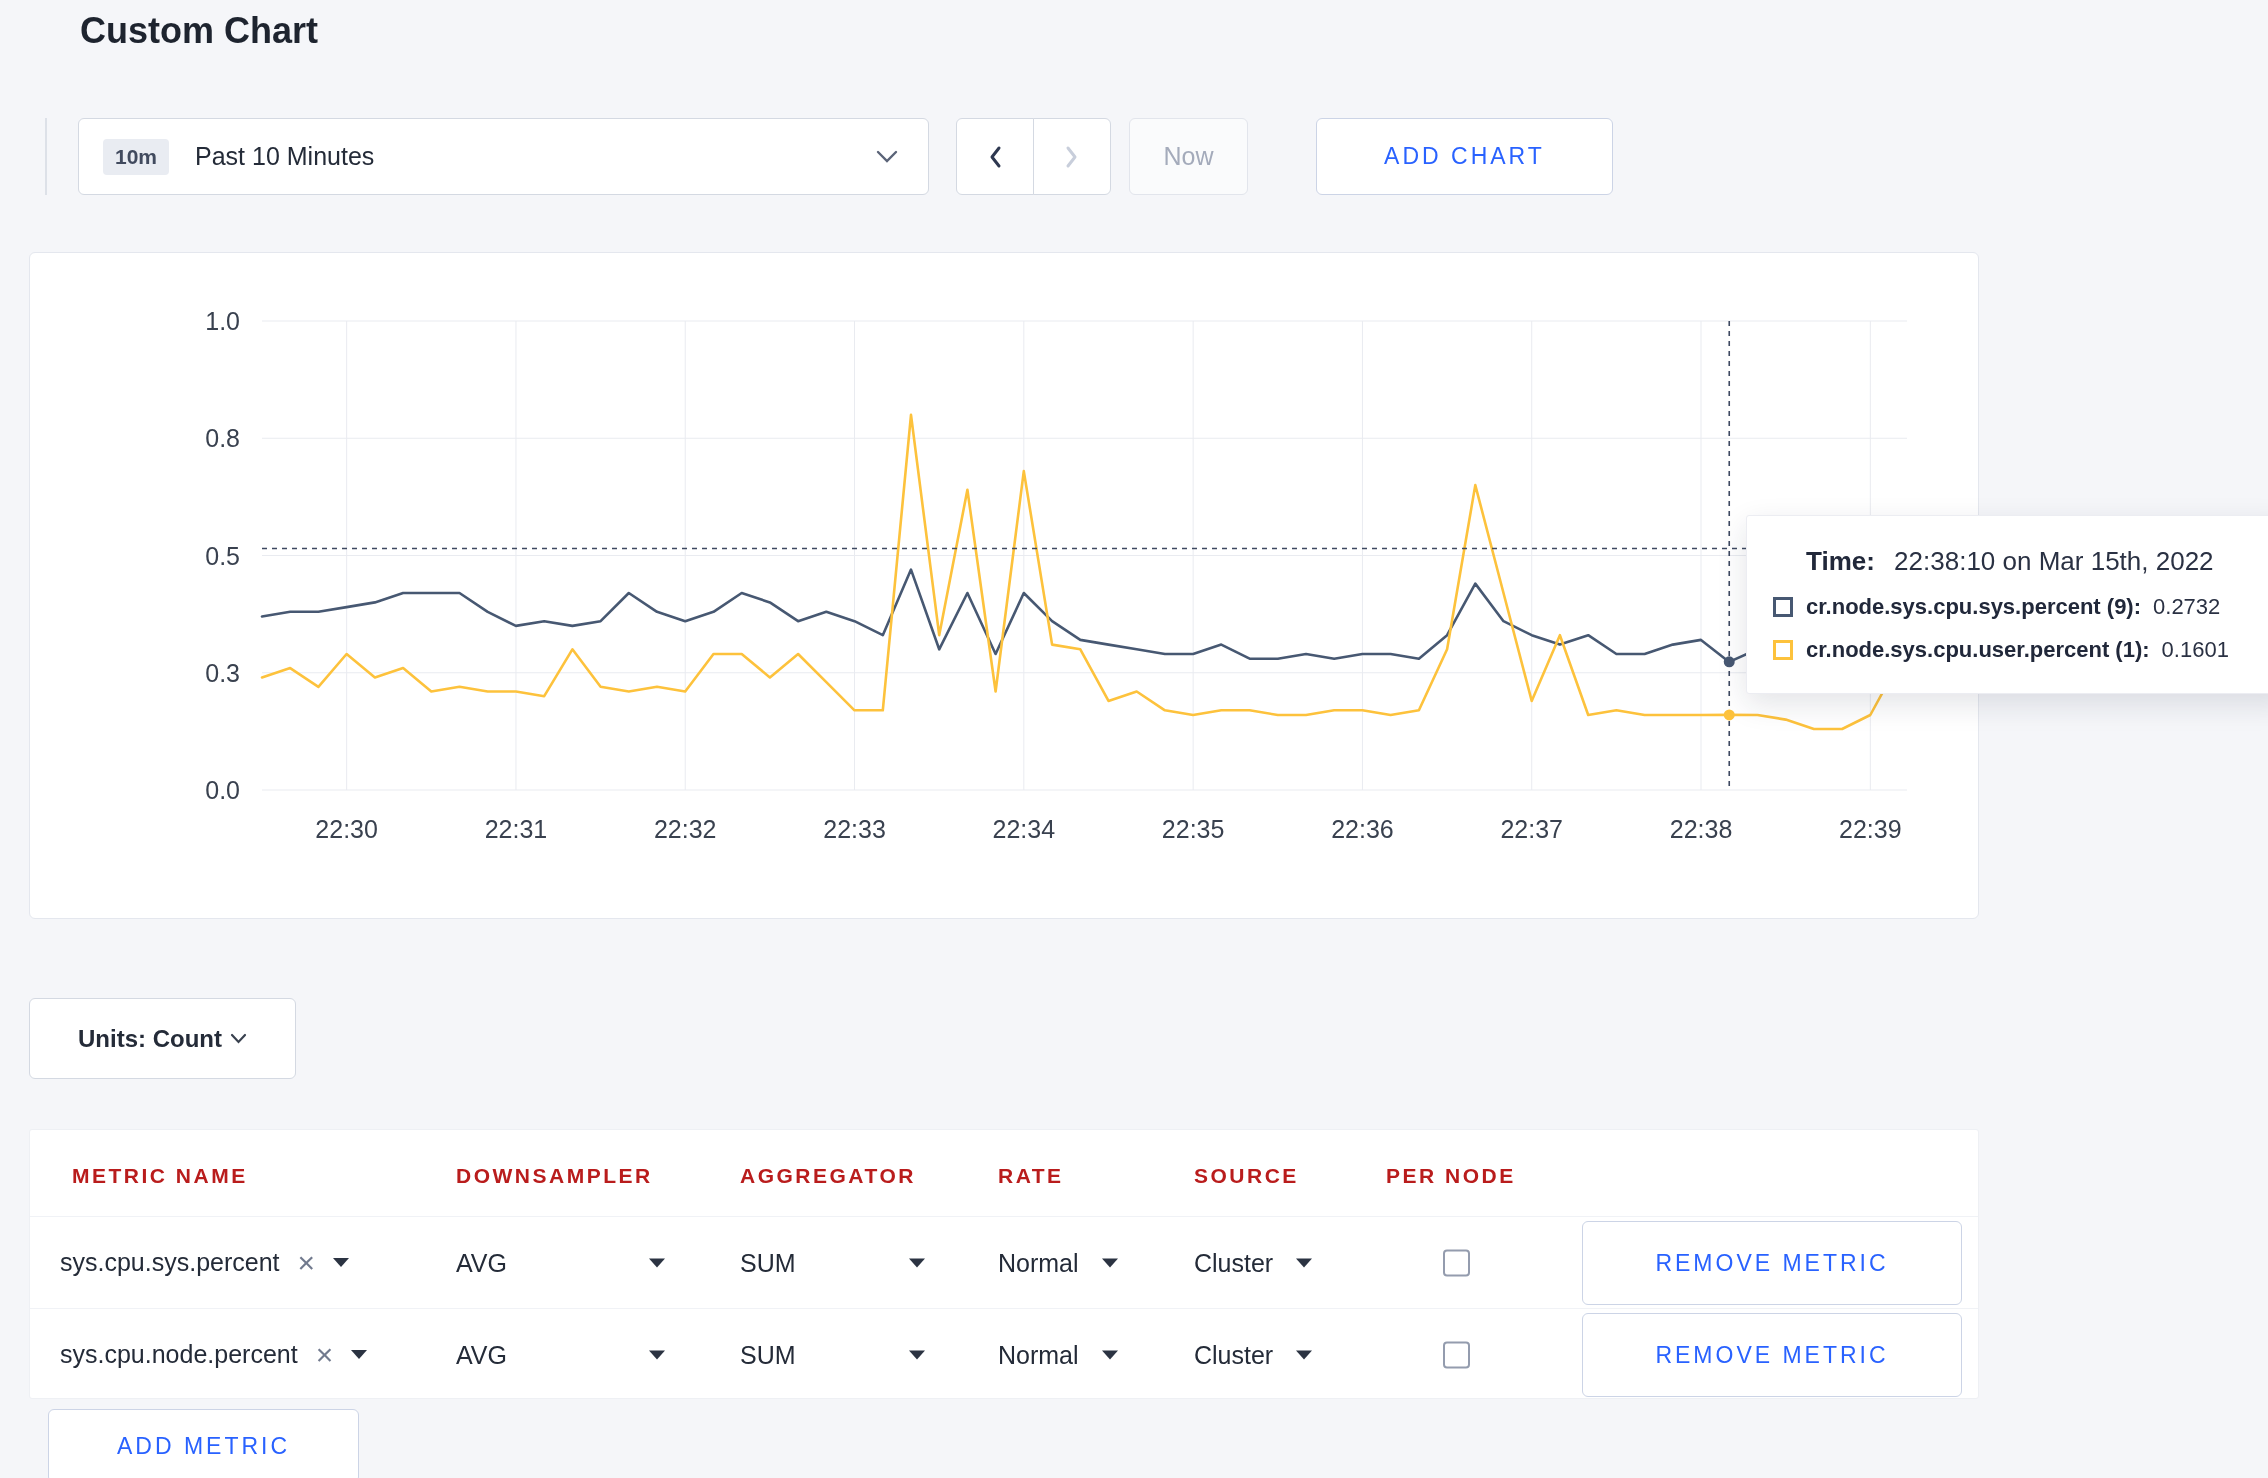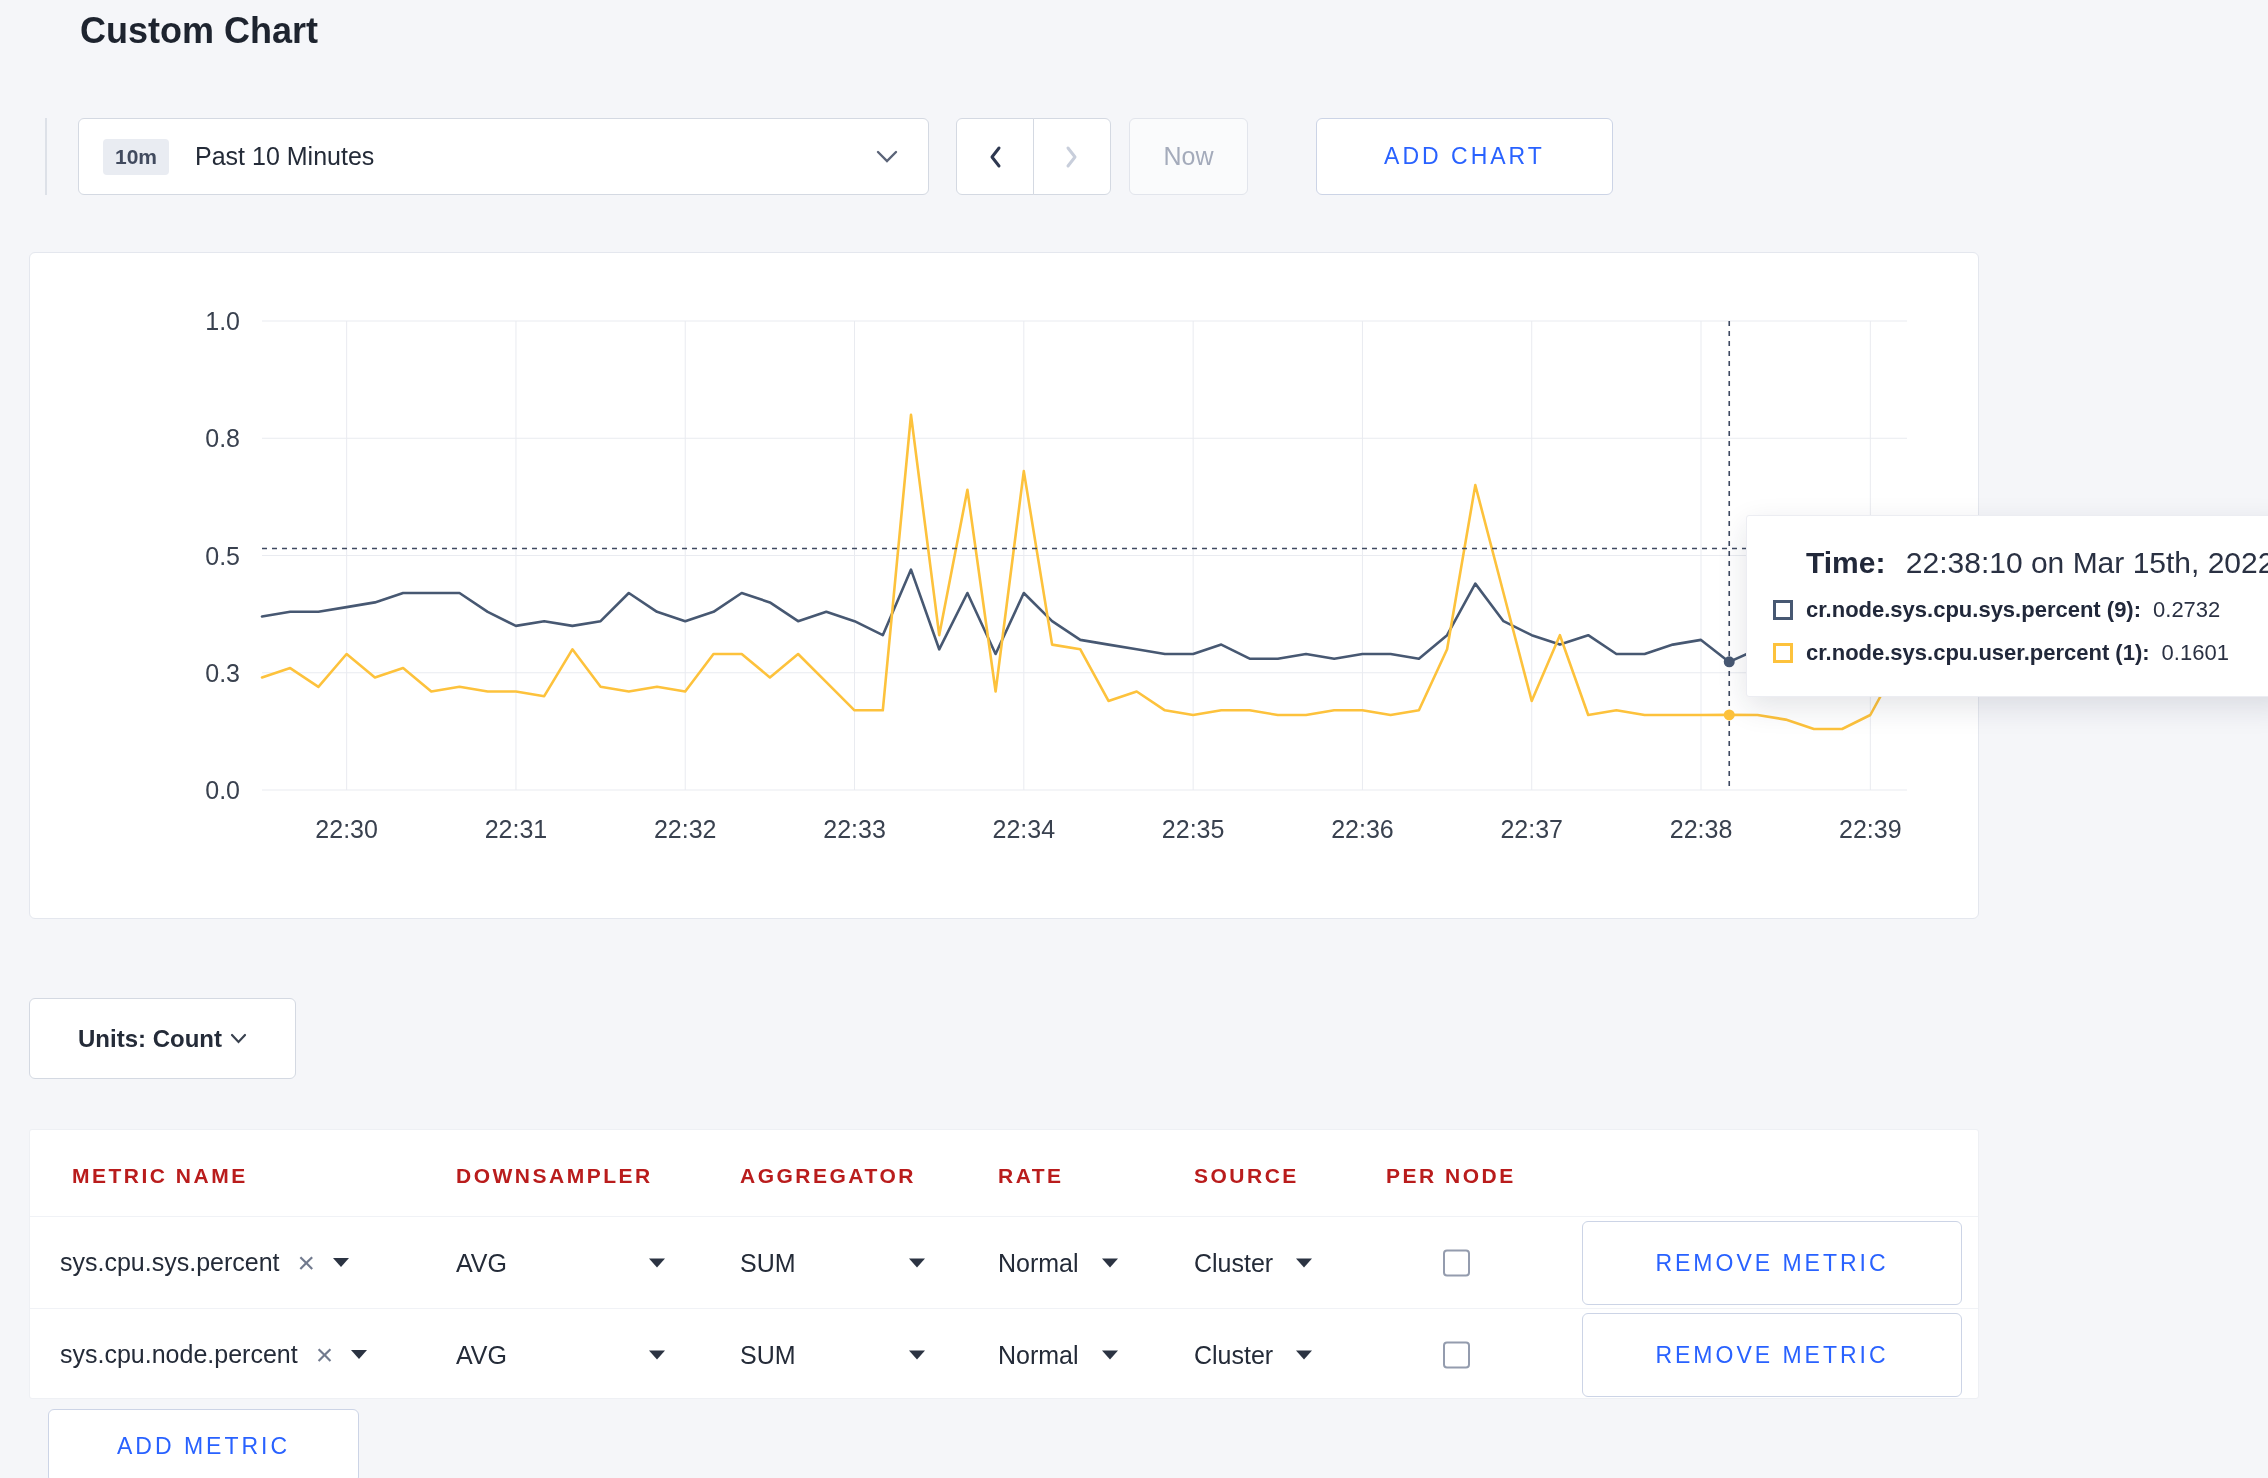--- a/index.html
+++ b/index.html
@@ -30,21 +30,21 @@
             font-weight:500;letter-spacing:3px;font-family:inherit;cursor:pointer;
             display:flex;align-items:center;justify-content:center;}
   .add-chart-btn{position:absolute;left:1316px;top:118px;width:297px;height:77px;font-size:23px;}
 
   .chart-card{position:absolute;left:29px;top:252px;width:1950px;height:667px;background:#fff;
               border:1px solid #e4e7ee;border-radius:6px;}
   #chart-svg{position:absolute;left:0;top:0;}
 
   .tooltip{position:absolute;left:1746px;top:515px;width:545px;background:#fff;border:1px solid #ecedf2;
            border-radius:3px;box-shadow:0 10px 30px rgba(24,33,54,.12);padding:30px 26px;z-index:10;}
-  .tt-time{padding-left:33px;font-size:30px;white-space:nowrap;}
+  .tt-time{padding-left:33px;font-size:26px;white-space:nowrap;}
   .tt-row{display:flex;align-items:center;margin-top:17px;font-size:22px;white-space:nowrap;overflow:hidden;}
   .tt-swatch{width:20px;height:20px;border:3px solid #000;margin-right:13px;flex:0 0 auto;background:#fff;}
   .tt-bold{font-weight:700;color:#21283a;}
   .tt-val{margin-left:12px;color:#2a3143;}
 
   .units-btn{position:absolute;left:29px;top:998px;width:267px;height:81px;background:#fff;
              border:1.5px solid #d4d9e2;border-radius:6px;display:flex;align-items:center;
              justify-content:center;gap:8px;font-size:24px;font-weight:700;cursor:pointer;}
   .units-chev{display:flex;color:#39414f;}
   .remove-chart-btn{position:absolute;left:313px;top:998px;width:369px;height:81px;font-size:23px;}

